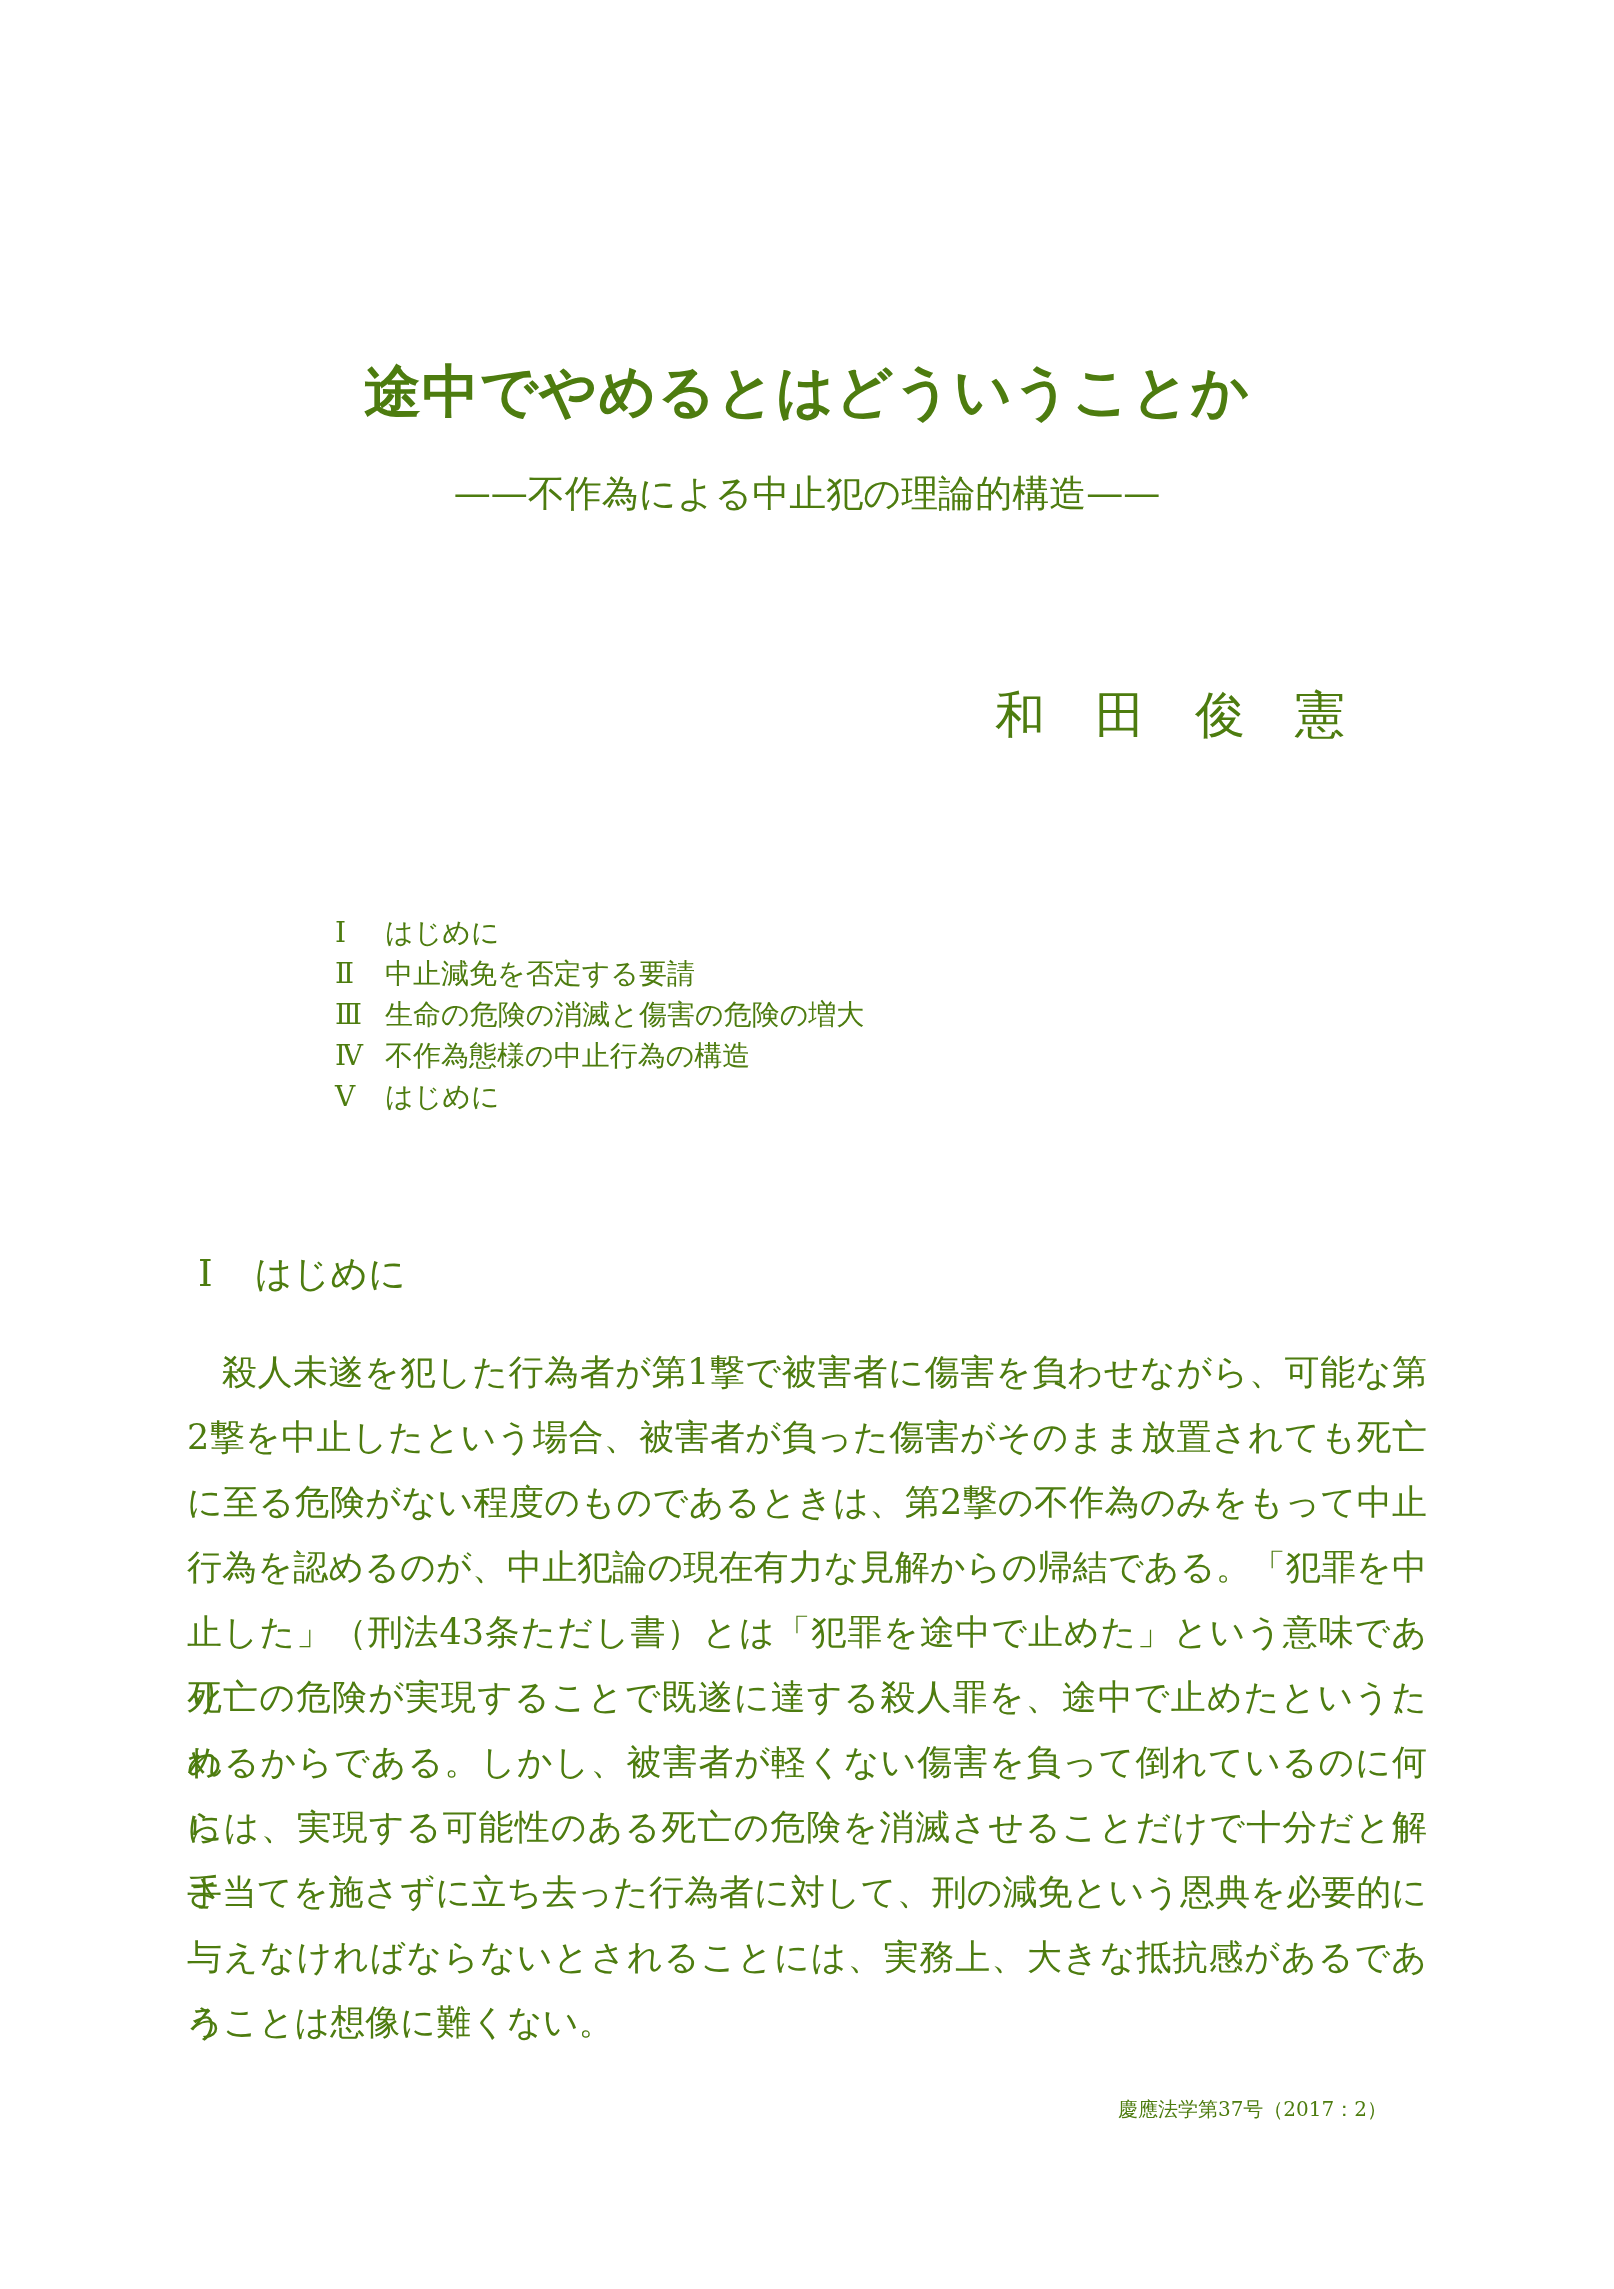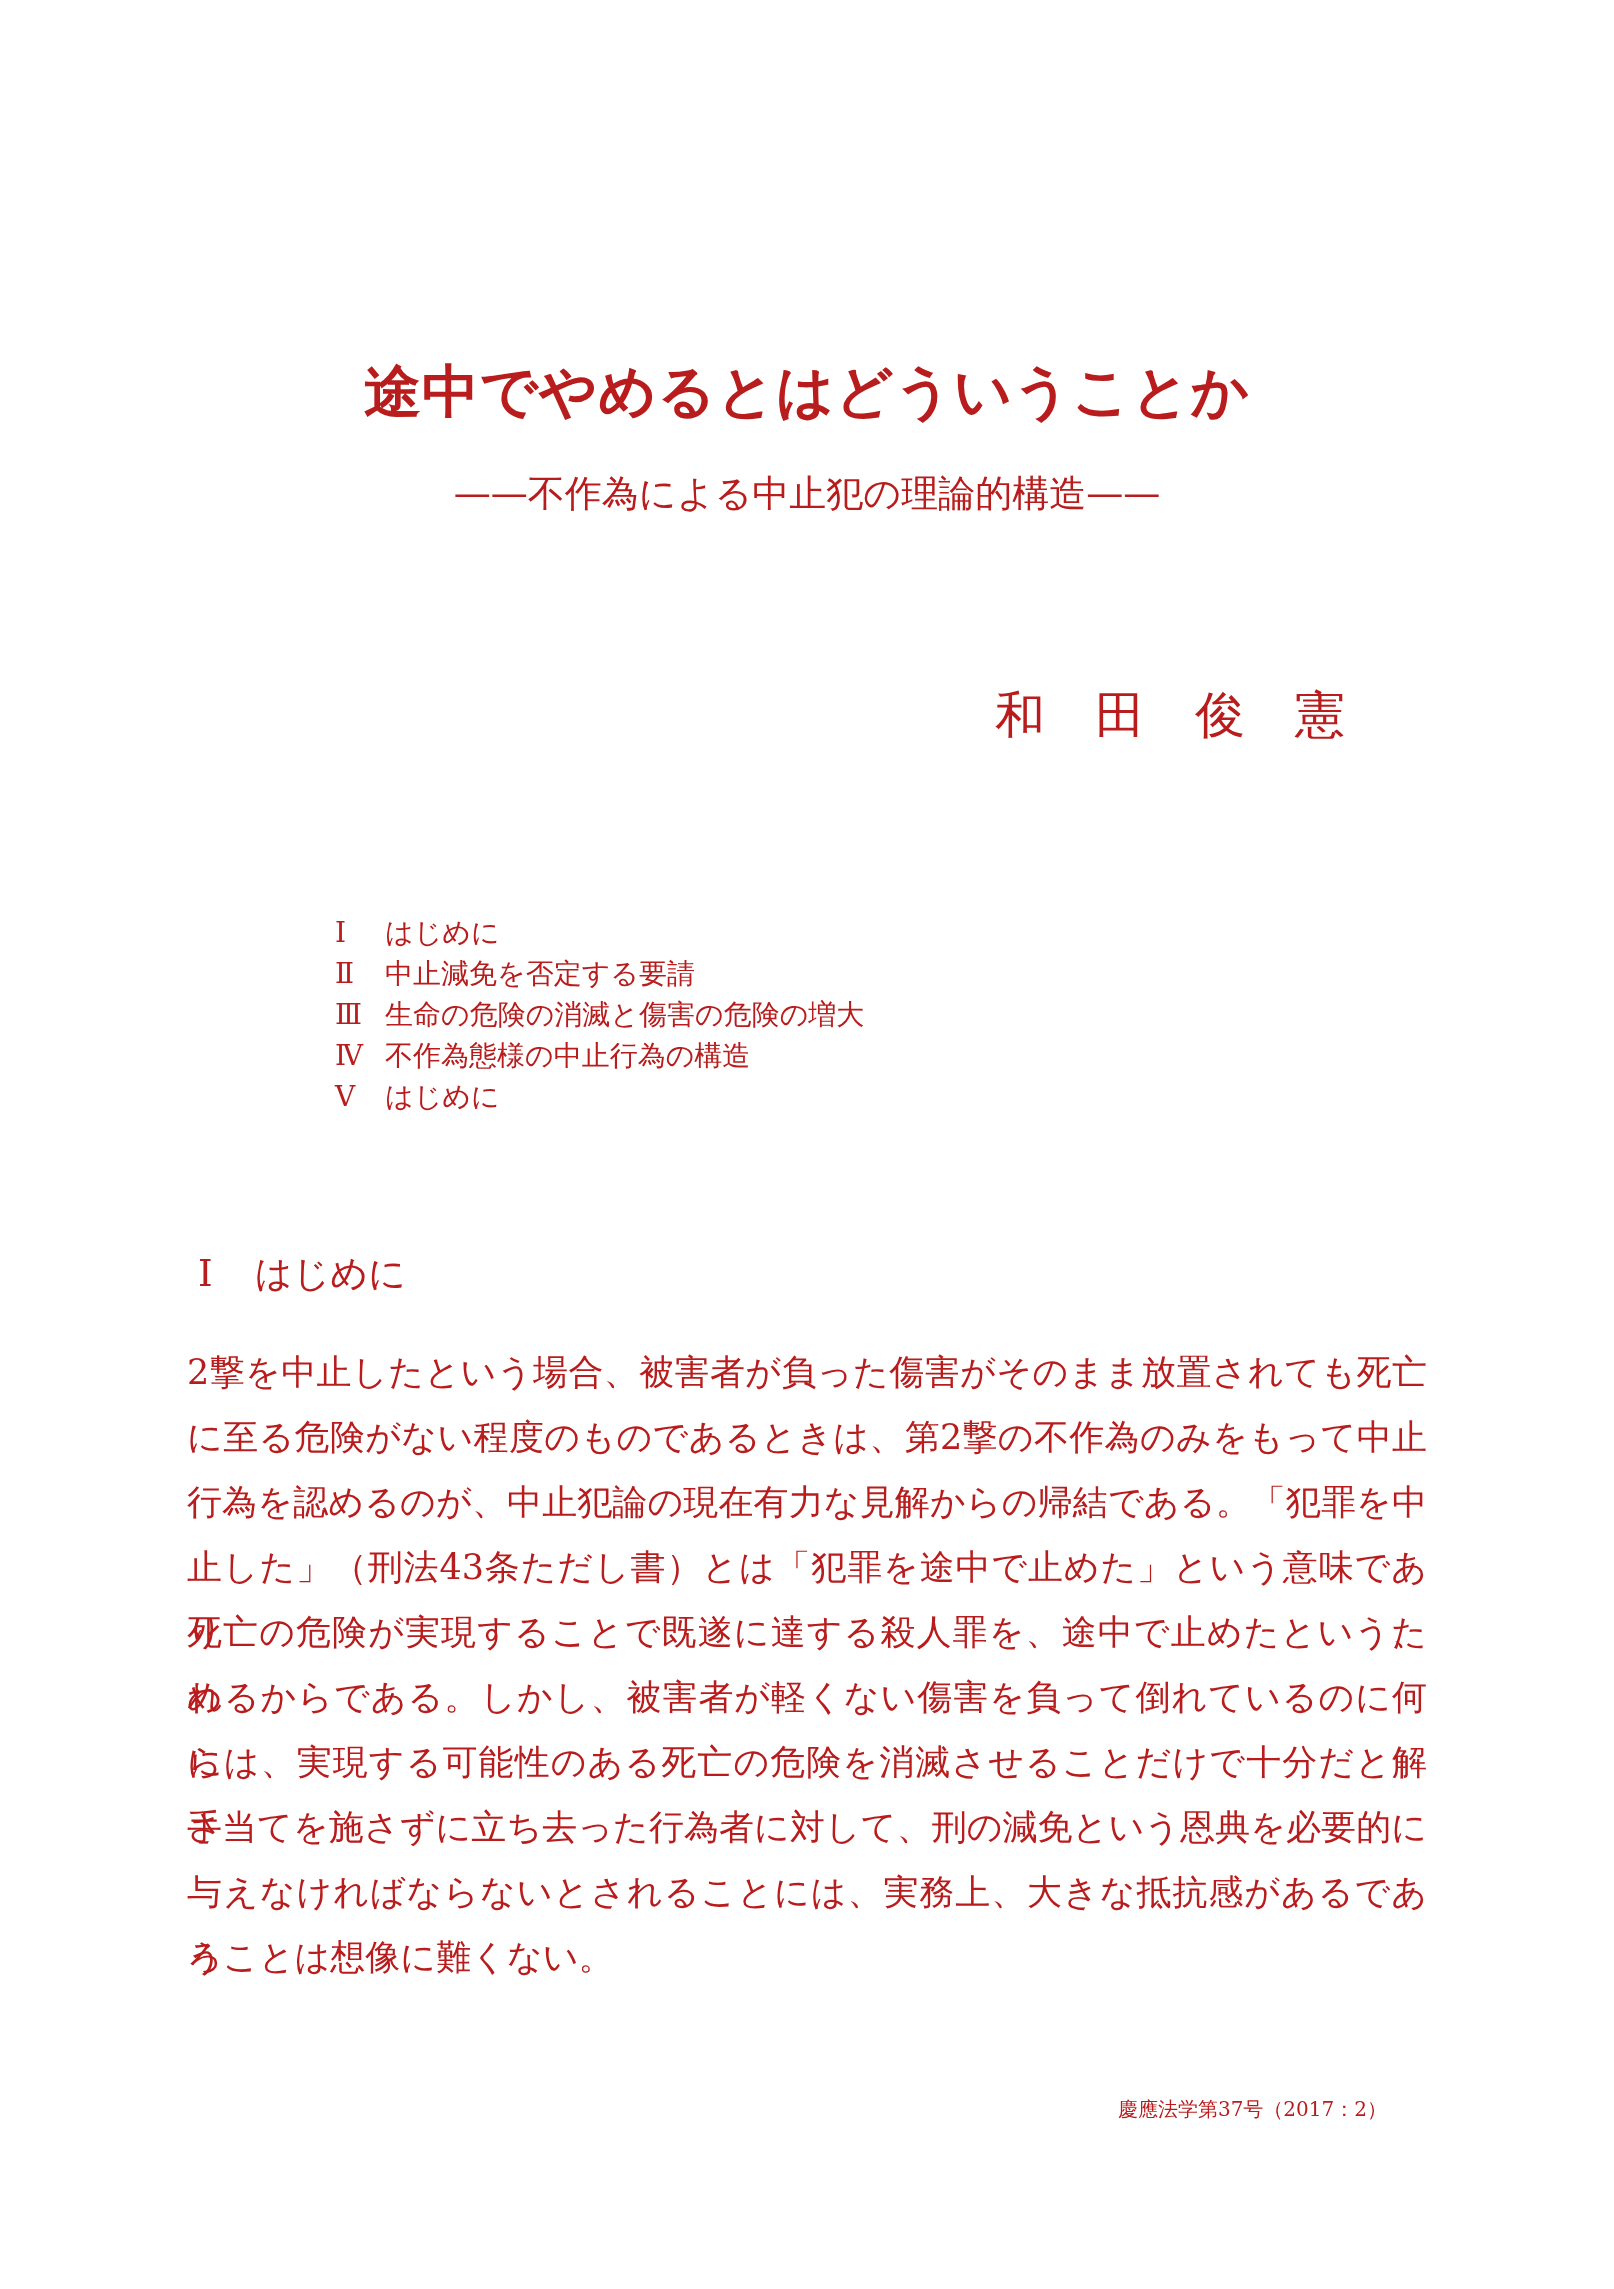--- a/index.html
+++ b/index.html
@@ -5,21 +5,21 @@
   html, body {
     margin: 0;
     padding: 0;
     background: #ffffff;
   }
   .page {
     position: relative;
     width: 1614px;
     height: 2290px;
     background: #ffffff;
-    color: #b91c1c;
+    color: #4d7c0f;
     font-family: "DejaVu Serif", "Liberation Serif", serif;
     overflow: hidden;
   }
   .title {
     position: absolute;
     top: 362px;
     left: 0;
     width: 100%;
     margin: 0;
     text-align: center;
@@ -135,20 +135,21 @@
       <span class="toc-num">Ⅴ</span>
       <span class="toc-label">はじめに</span>
     </div>
   </div>
 
   <div class="section-heading">
     <span class="sec-num">Ⅰ</span><span>はじめに</span>
   </div>
 
   <div class="body-text">
+    <div class="bline indent">殺人未遂を犯した行為者が第1撃で被害者に傷害を負わせながら、可能な第</div>
     <div class="bline">2撃を中止したという場合、被害者が負った傷害がそのまま放置されても死亡</div>
     <div class="bline">に至る危険がない程度のものであるときは、第2撃の不作為のみをもって中止</div>
     <div class="bline">行為を認めるのが、中止犯論の現在有力な見解からの帰結である。「犯罪を中</div>
     <div class="bline">止した」（刑法43条ただし書）とは「犯罪を途中で止めた」という意味であり、</div>
     <div class="bline">死亡の危険が実現することで既遂に達する殺人罪を、途中で止めたというため</div>
     <div class="bline">れるからである。しかし、被害者が軽くない傷害を負って倒れているのに何ら</div>
     <div class="bline">には、実現する可能性のある死亡の危険を消滅させることだけで十分だと解さ</div>
     <div class="bline">手当てを施さずに立ち去った行為者に対して、刑の減免という恩典を必要的に</div>
     <div class="bline">与えなければならないとされることには、実務上、大きな抵抗感があるであろ</div>
     <div class="bline last">うことは想像に難くない。</div>

